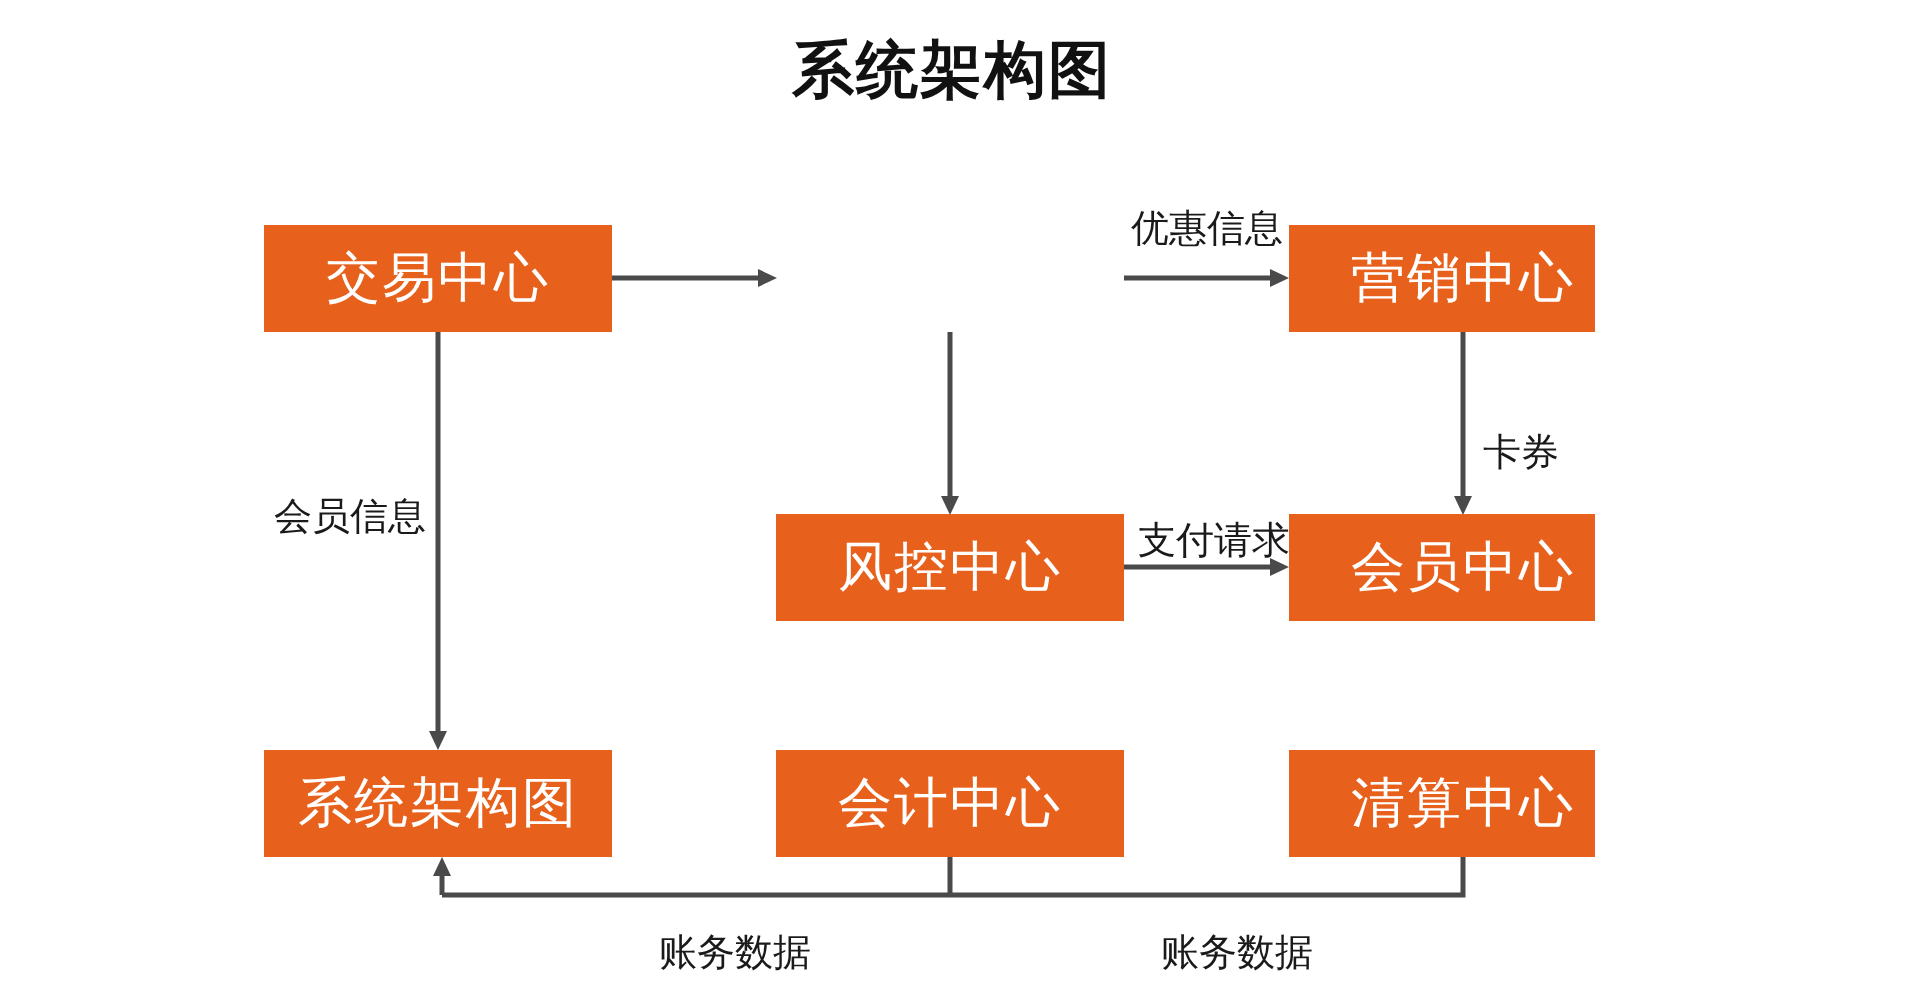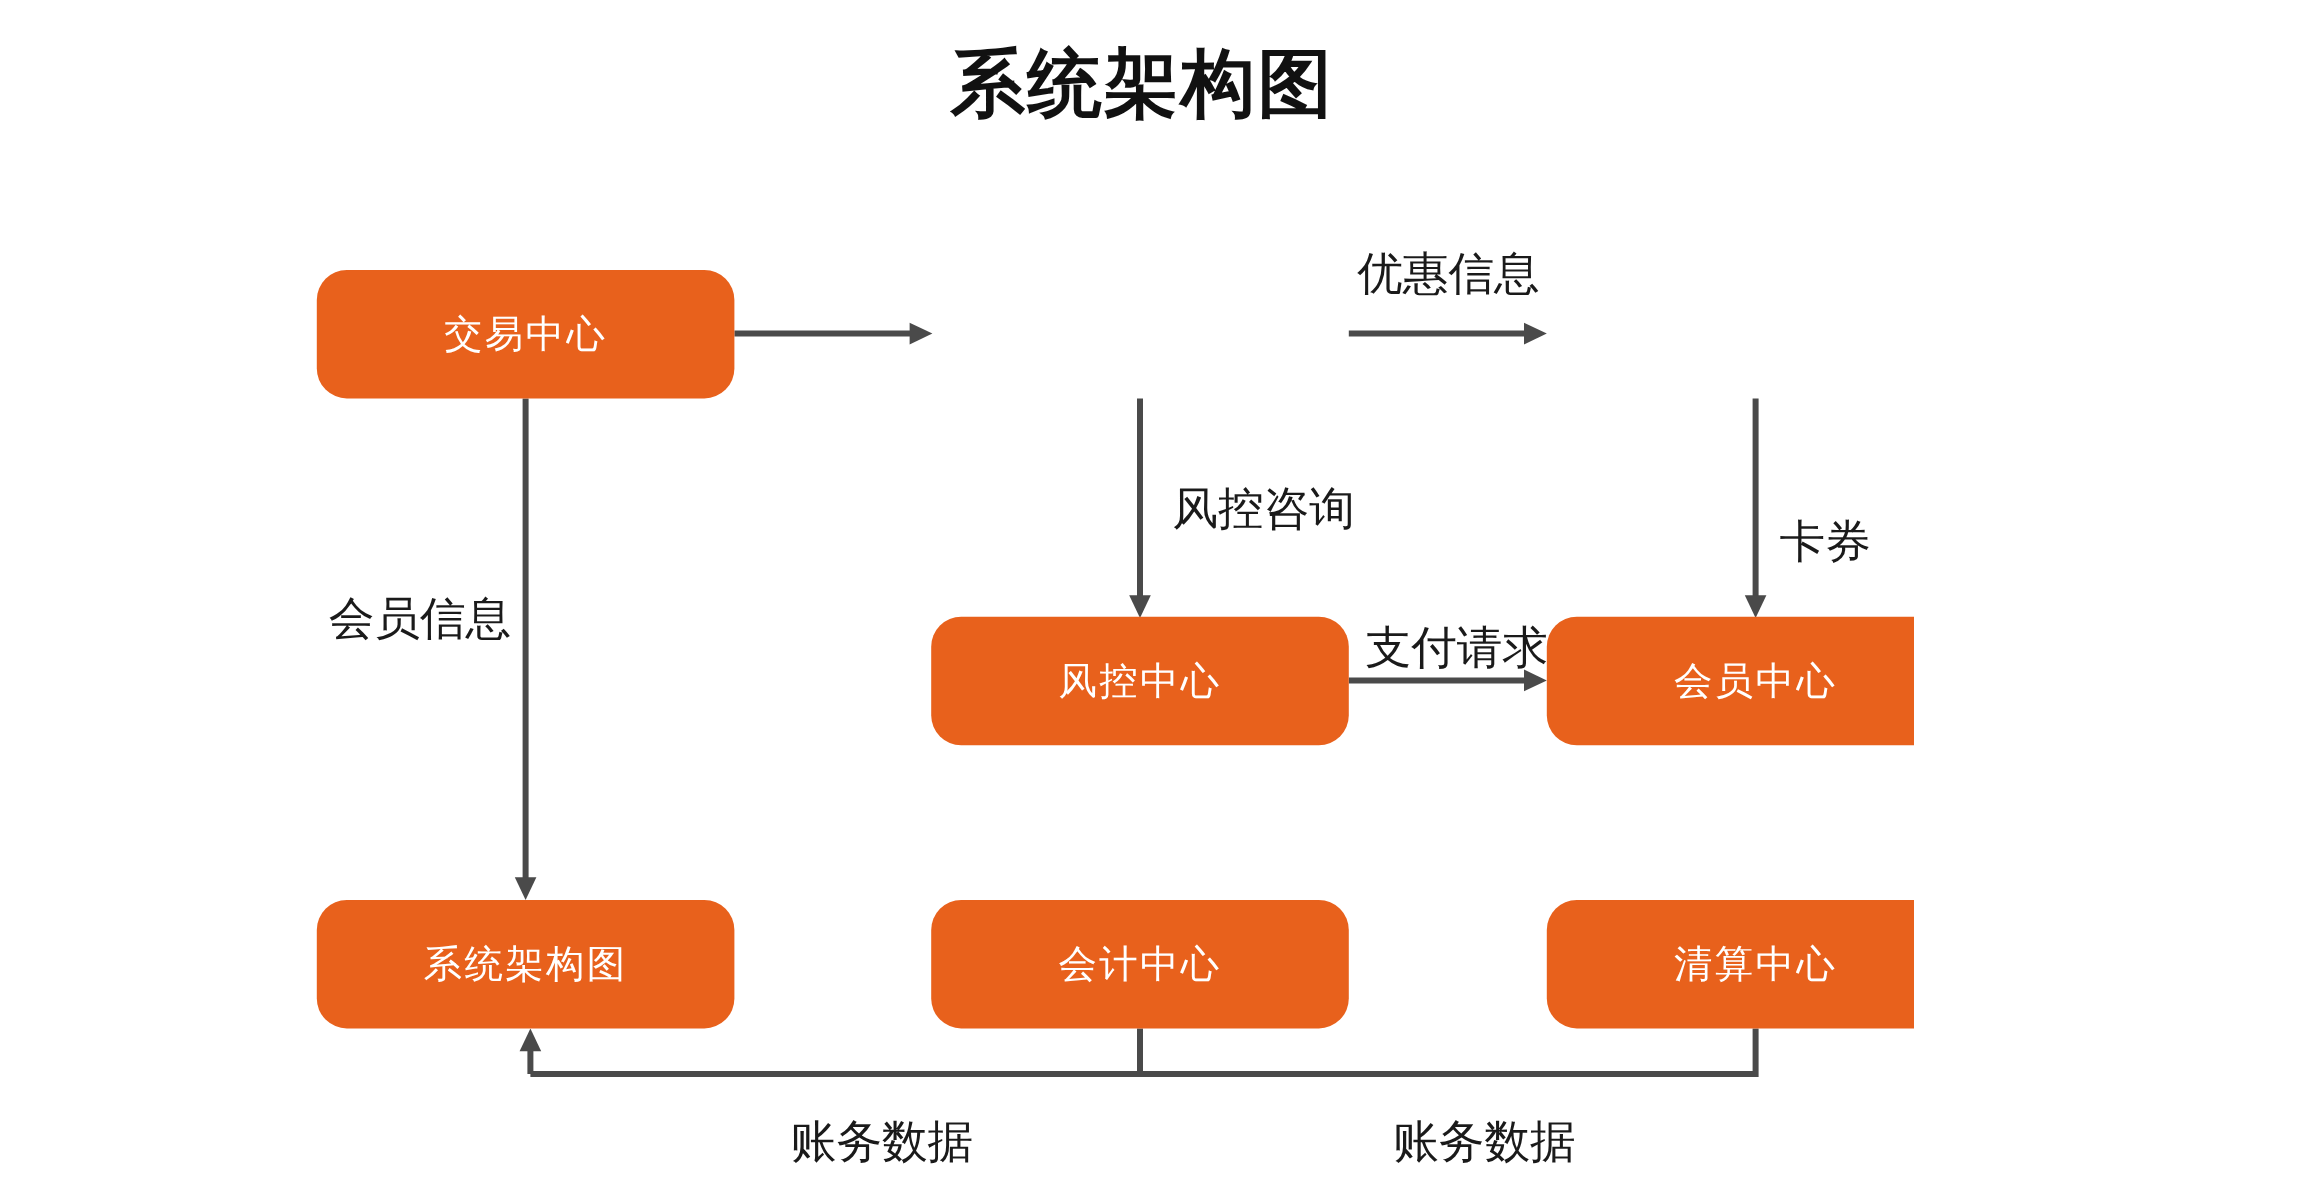--- a/index.html
+++ b/index.html
@@ -27,25 +27,24 @@
     color:#111111;
     white-space:nowrap;
     letter-spacing:2px;
   }
   .node{
     position:absolute;
     width:348px;height:107px;
     background:var(--node-fill);
     color:var(--node-text);
     display:flex;align-items:center;justify-content:center;
-    font-size:32px;
+    font-size:54px;
     font-weight:500;
     letter-spacing:2px;
     white-space:nowrap;
-    border-radius:25px;
   }
   .connectors{
     position:absolute;left:0;top:0;
     width:1920px;height:1002px;
   }
   .connectors path, .connectors line{
     stroke:var(--edge-color);
     stroke-width:5;
     fill:none;
   }
@@ -104,27 +103,27 @@
     <g>
       <path d="M 1463 857 L 1463 895 L 442 895"></path>
     </g>
     <g>
       <path d="M 950 857 L 950 895 M 442 895 L 442 872"></path>
       <polygon points="433,876 451,876 442,857"></polygon>
     </g>
   </svg>
 
   <div class="node" style="left:264px;top:225px">交易中心</div>
+  <div class="node" style="left:1289px;top:225px">营销中心</div>
   <div class="node" style="left:776px;top:514px">风控中心</div>
   <div class="node" style="left:1289px;top:514px">会员中心</div>
   <div class="node" style="left:264px;top:750px">系统架构图</div>
   <div class="node" style="left:776px;top:750px">会计中心</div>
   <div class="node" style="left:1289px;top:750px">清算中心</div>
 
   <div class="edge-label" style="left:1207px;top:228px">优惠信息</div>
-  <div class="edge-label" style="left:1053px;top:424px">风控咨询</div>
   <div class="edge-label" style="left:1521px;top:452px">卡券</div>
   <div class="edge-label" style="left:1214px;top:540px">支付请求</div>
   <div class="edge-label" style="left:350px;top:516px">会员信息</div>
   <div class="edge-label" style="left:735px;top:952px">账务数据</div>
   <div class="edge-label" style="left:1237px;top:952px">账务数据</div>
 
 </div>
 
 </body></html>

